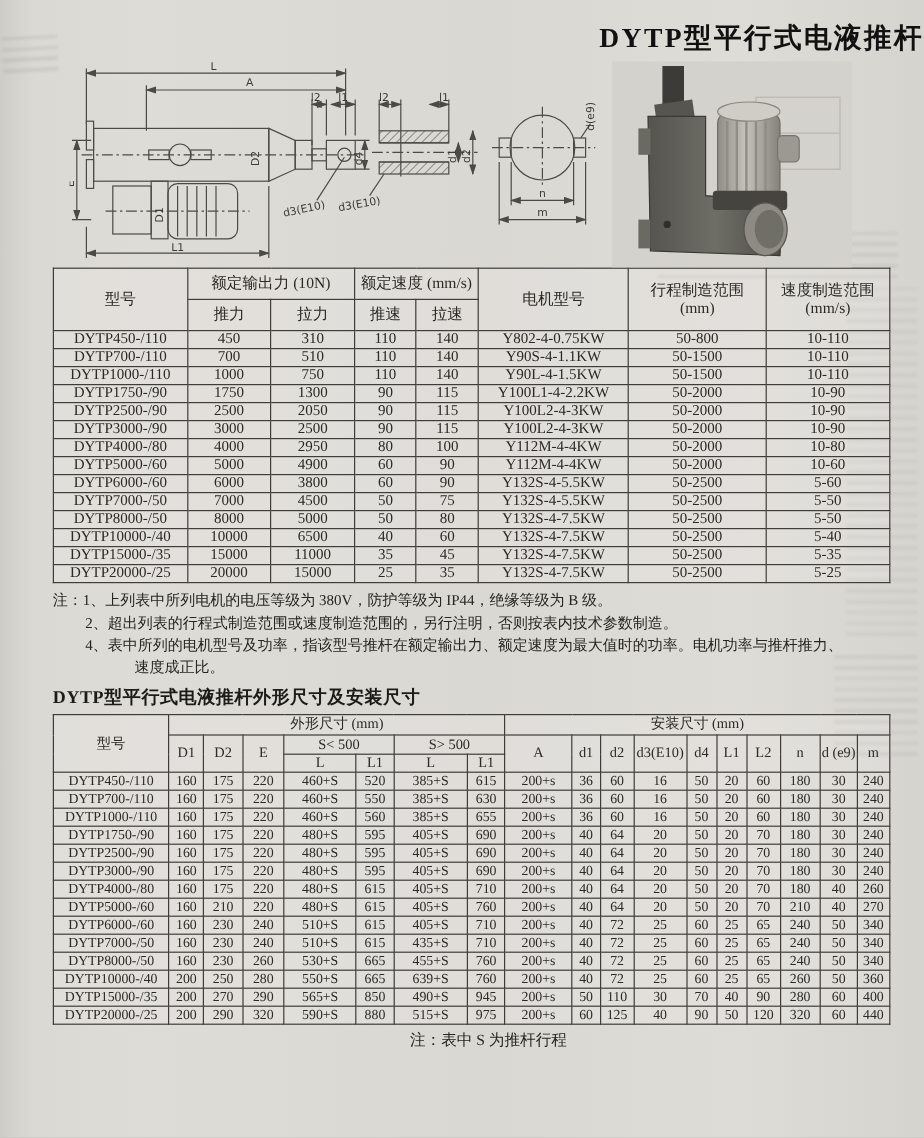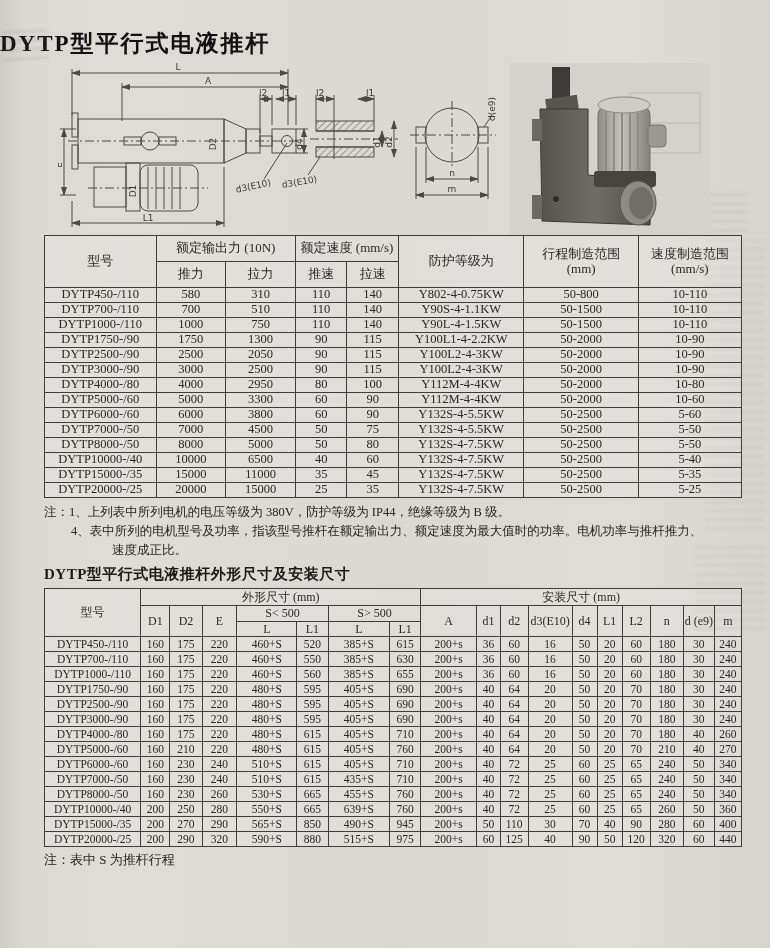--- a/index.html
+++ b/index.html
@@ -10,21 +10,21 @@
     font-family:"Liberation Serif","DejaVu Serif",serif; color:#26251f;
   }
   
   .artifact { position:absolute; opacity:.16; filter:blur(1.5px); pointer-events:none;
     background:repeating-linear-gradient(0deg,#7a7974 0 3px,transparent 3px 9px); }
   .art1 { left:2px; top:26px; width:46px; height:34px; transform:rotate(-3deg); }
   .art2 { left:548px; top:192px; width:200px; height:40px; opacity:.12; }
   .art3 { left:695px; top:540px; width:70px; height:90px; opacity:.10; }
   .art4 { left:705px; top:240px; width:60px; height:290px; opacity:.08; }
 
-  .title { text-align:left; padding-top:28px; font-size:23px; font-weight:bold; letter-spacing:2px; color:#111; }
+  .title { text-align:right; padding-top:16px; font-size:23px; font-weight:bold; letter-spacing:2px; color:#111; }
 
   .figure-row { position:relative; height:172px; margin:4px 0 0 58px; }
   .drawing { position:absolute; left:0; top:0; }
   .photo { position:absolute; left:452px; top:0; }
 
   .section-heading { margin:2px 0 4px 44px; font-size:15px; font-weight:700; letter-spacing:.5px; color:#1c1b17; }
 
   .tbl-wrap { margin:0 28px 0 44px; }
   table { width:100%; border-collapse:collapse; table-layout:fixed; background:rgba(235,233,228,.35); }
   th,td { border:1px solid #3e3d39; text-align:center; vertical-align:middle;
@@ -38,21 +38,21 @@
   #table2 thead tr:nth-child(1) th { height:17px; }
   #table2 thead tr:nth-child(2) th { height:16px; }
   #table2 thead tr:nth-child(3) th { height:15px; }
 
   .notes { margin:5px 0 6px 44px; font-size:12.5px; line-height:1.5; color:#26251f; }
   .notes .row { white-space:nowrap; }
   .notes .lbl { display:inline; }
   .notes .indent { margin-left:27px; }
   .notes .indent2 { margin-left:68px; }
 
-  .footnote { margin:4px 0 0 44px; font-size:13px; color:#26251f; }
+  .footnote { margin:4px 0 0 44px; font-size:13px; color:#26251f;text-align:center; }
 
   svg text { font-family:"DejaVu Sans","Liberation Sans",sans-serif; fill:#3c3b37; }
   .dimtxt { font-size:9px; }
 </style>
 </head>
 <body>
 
 <div class="page">
   <div class="artifact art1"></div>
   <div class="artifact art2"></div>
@@ -231,37 +231,37 @@
           <col style="width:7.4%">
           <col style="width:18%">
         <col style="width:16.4%">
           <col style="width:14.8%">
       </colgroup>
       <thead>
         <tr>
           <th rowspan="2">型号</th>
           <th colspan="2">额定输出力 (10N)</th>
           <th colspan="2">额定速度 (mm/s)</th>
-          <th rowspan="2">防护等级为</th>
+          <th rowspan="2">电机型号</th>
           <th rowspan="2">行程制造范围
 (mm)</th>
           <th rowspan="2">速度制造范围
 (mm/s)</th>
         </tr>
         <tr>
           <th>推力</th>
           <th>拉力</th>
           <th>推速</th>
           <th>拉速</th>
         </tr>
       </thead>
       <tbody>
           <tr>
             <td>DYTP450-/110</td>
-            <td>580</td>
+            <td>450</td>
             <td>310</td>
             <td>110</td>
             <td>140</td>
             <td>Y802-4-0.75KW</td>
             <td>50-800</td>
             <td>10-110</td>
           </tr>
           <tr>
             <td>DYTP700-/110</td>
             <td>700</td>
@@ -318,21 +318,21 @@
             <td>2950</td>
             <td>80</td>
             <td>100</td>
             <td>Y112M-4-4KW</td>
             <td>50-2000</td>
             <td>10-80</td>
           </tr>
           <tr>
             <td>DYTP5000-/60</td>
             <td>5000</td>
-            <td>3300</td>
+            <td>4900</td>
             <td>60</td>
             <td>90</td>
             <td>Y112M-4-4KW</td>
             <td>50-2000</td>
             <td>10-60</td>
           </tr>
           <tr>
             <td>DYTP6000-/60</td>
             <td>6000</td>
             <td>3800</td>
@@ -391,20 +391,21 @@
             <td>Y132S-4-7.5KW</td>
             <td>50-2500</td>
             <td>5-25</td>
           </tr>
         </tbody>
     </table>
   </div>
 
   <div class="notes">
     <div class="row"><span class="lbl">注：</span><span>1、上列表中所列电机的电压等级为 380V，防护等级为 IP44，绝缘等级为 B 级。</span></div>
+    <div class="row indent">2、超出列表的行程式制造范围或速度制造范围的，另行注明，否则按表内技术参数制造。</div>
     <div class="row indent">4、表中所列的电机型号及功率，指该型号推杆在额定输出力、额定速度为最大值时的功率。电机功率与推杆推力、</div>
     <div class="row indent2">速度成正比。</div>
   </div>
 
   <div class="section-heading">DYTP型平行式电液推杆外形尺寸及安装尺寸</div>
 
   <div class="tbl-wrap">
     <table id="table2">
       <colgroup>
         <col style="width:13.8%">

